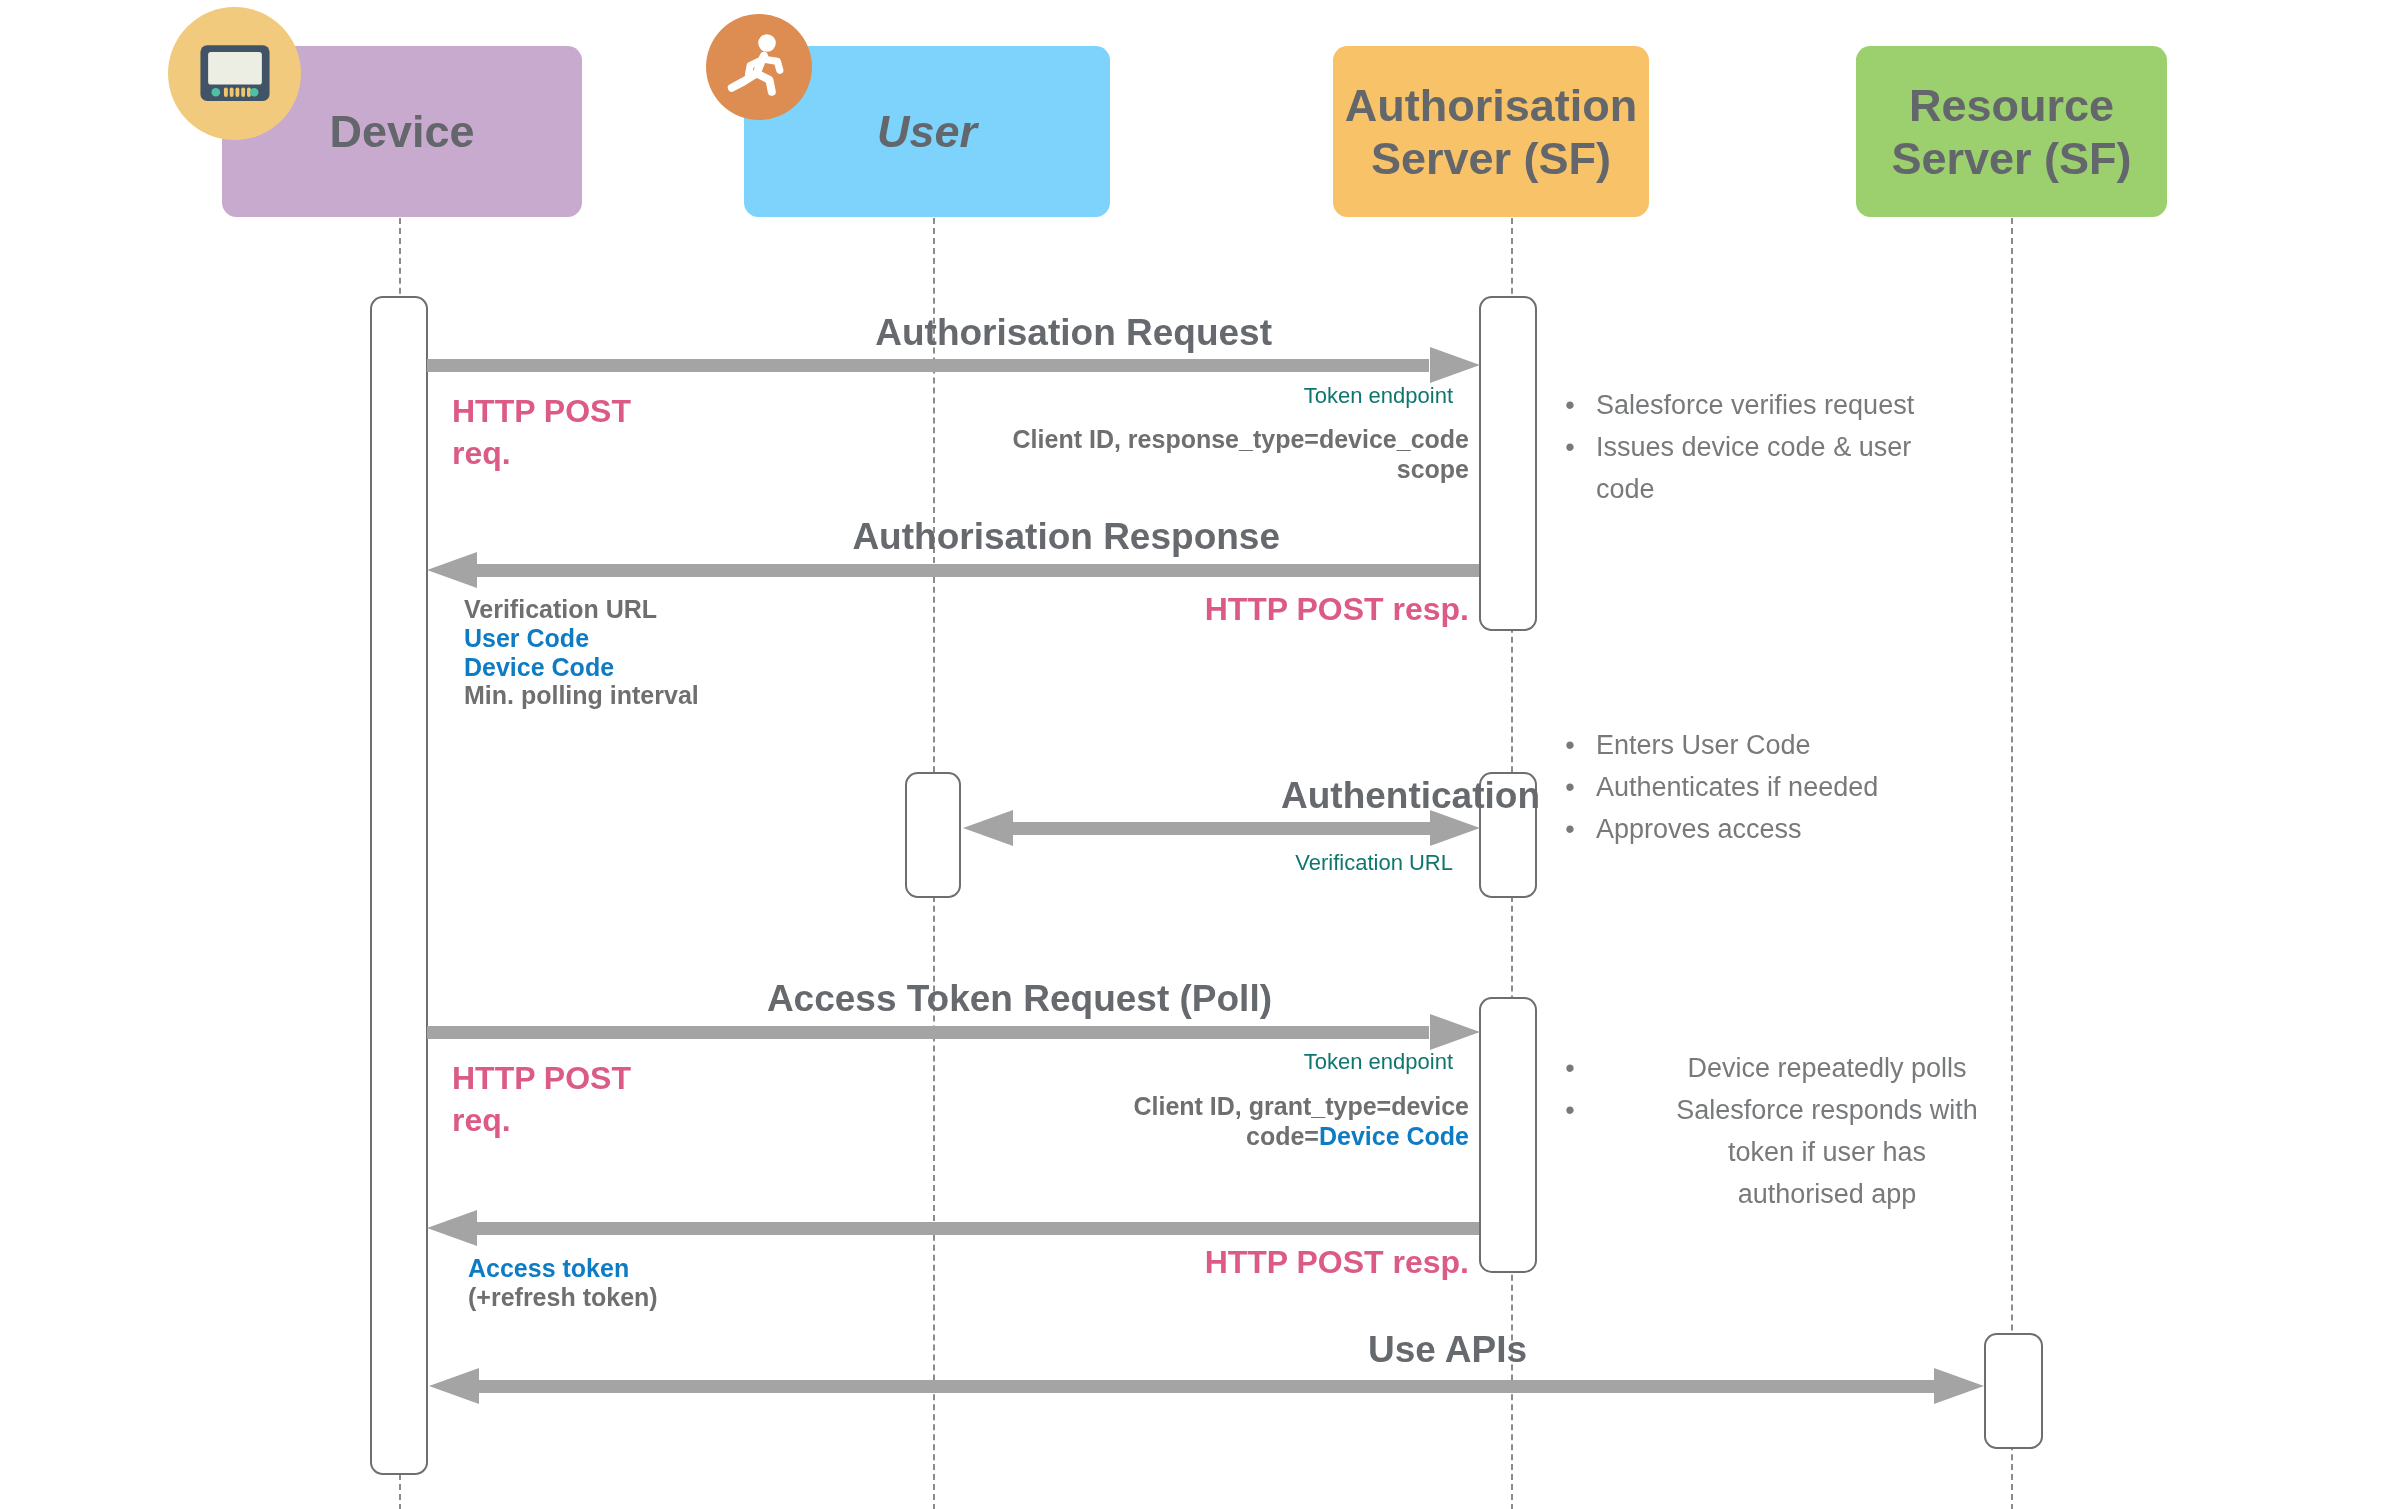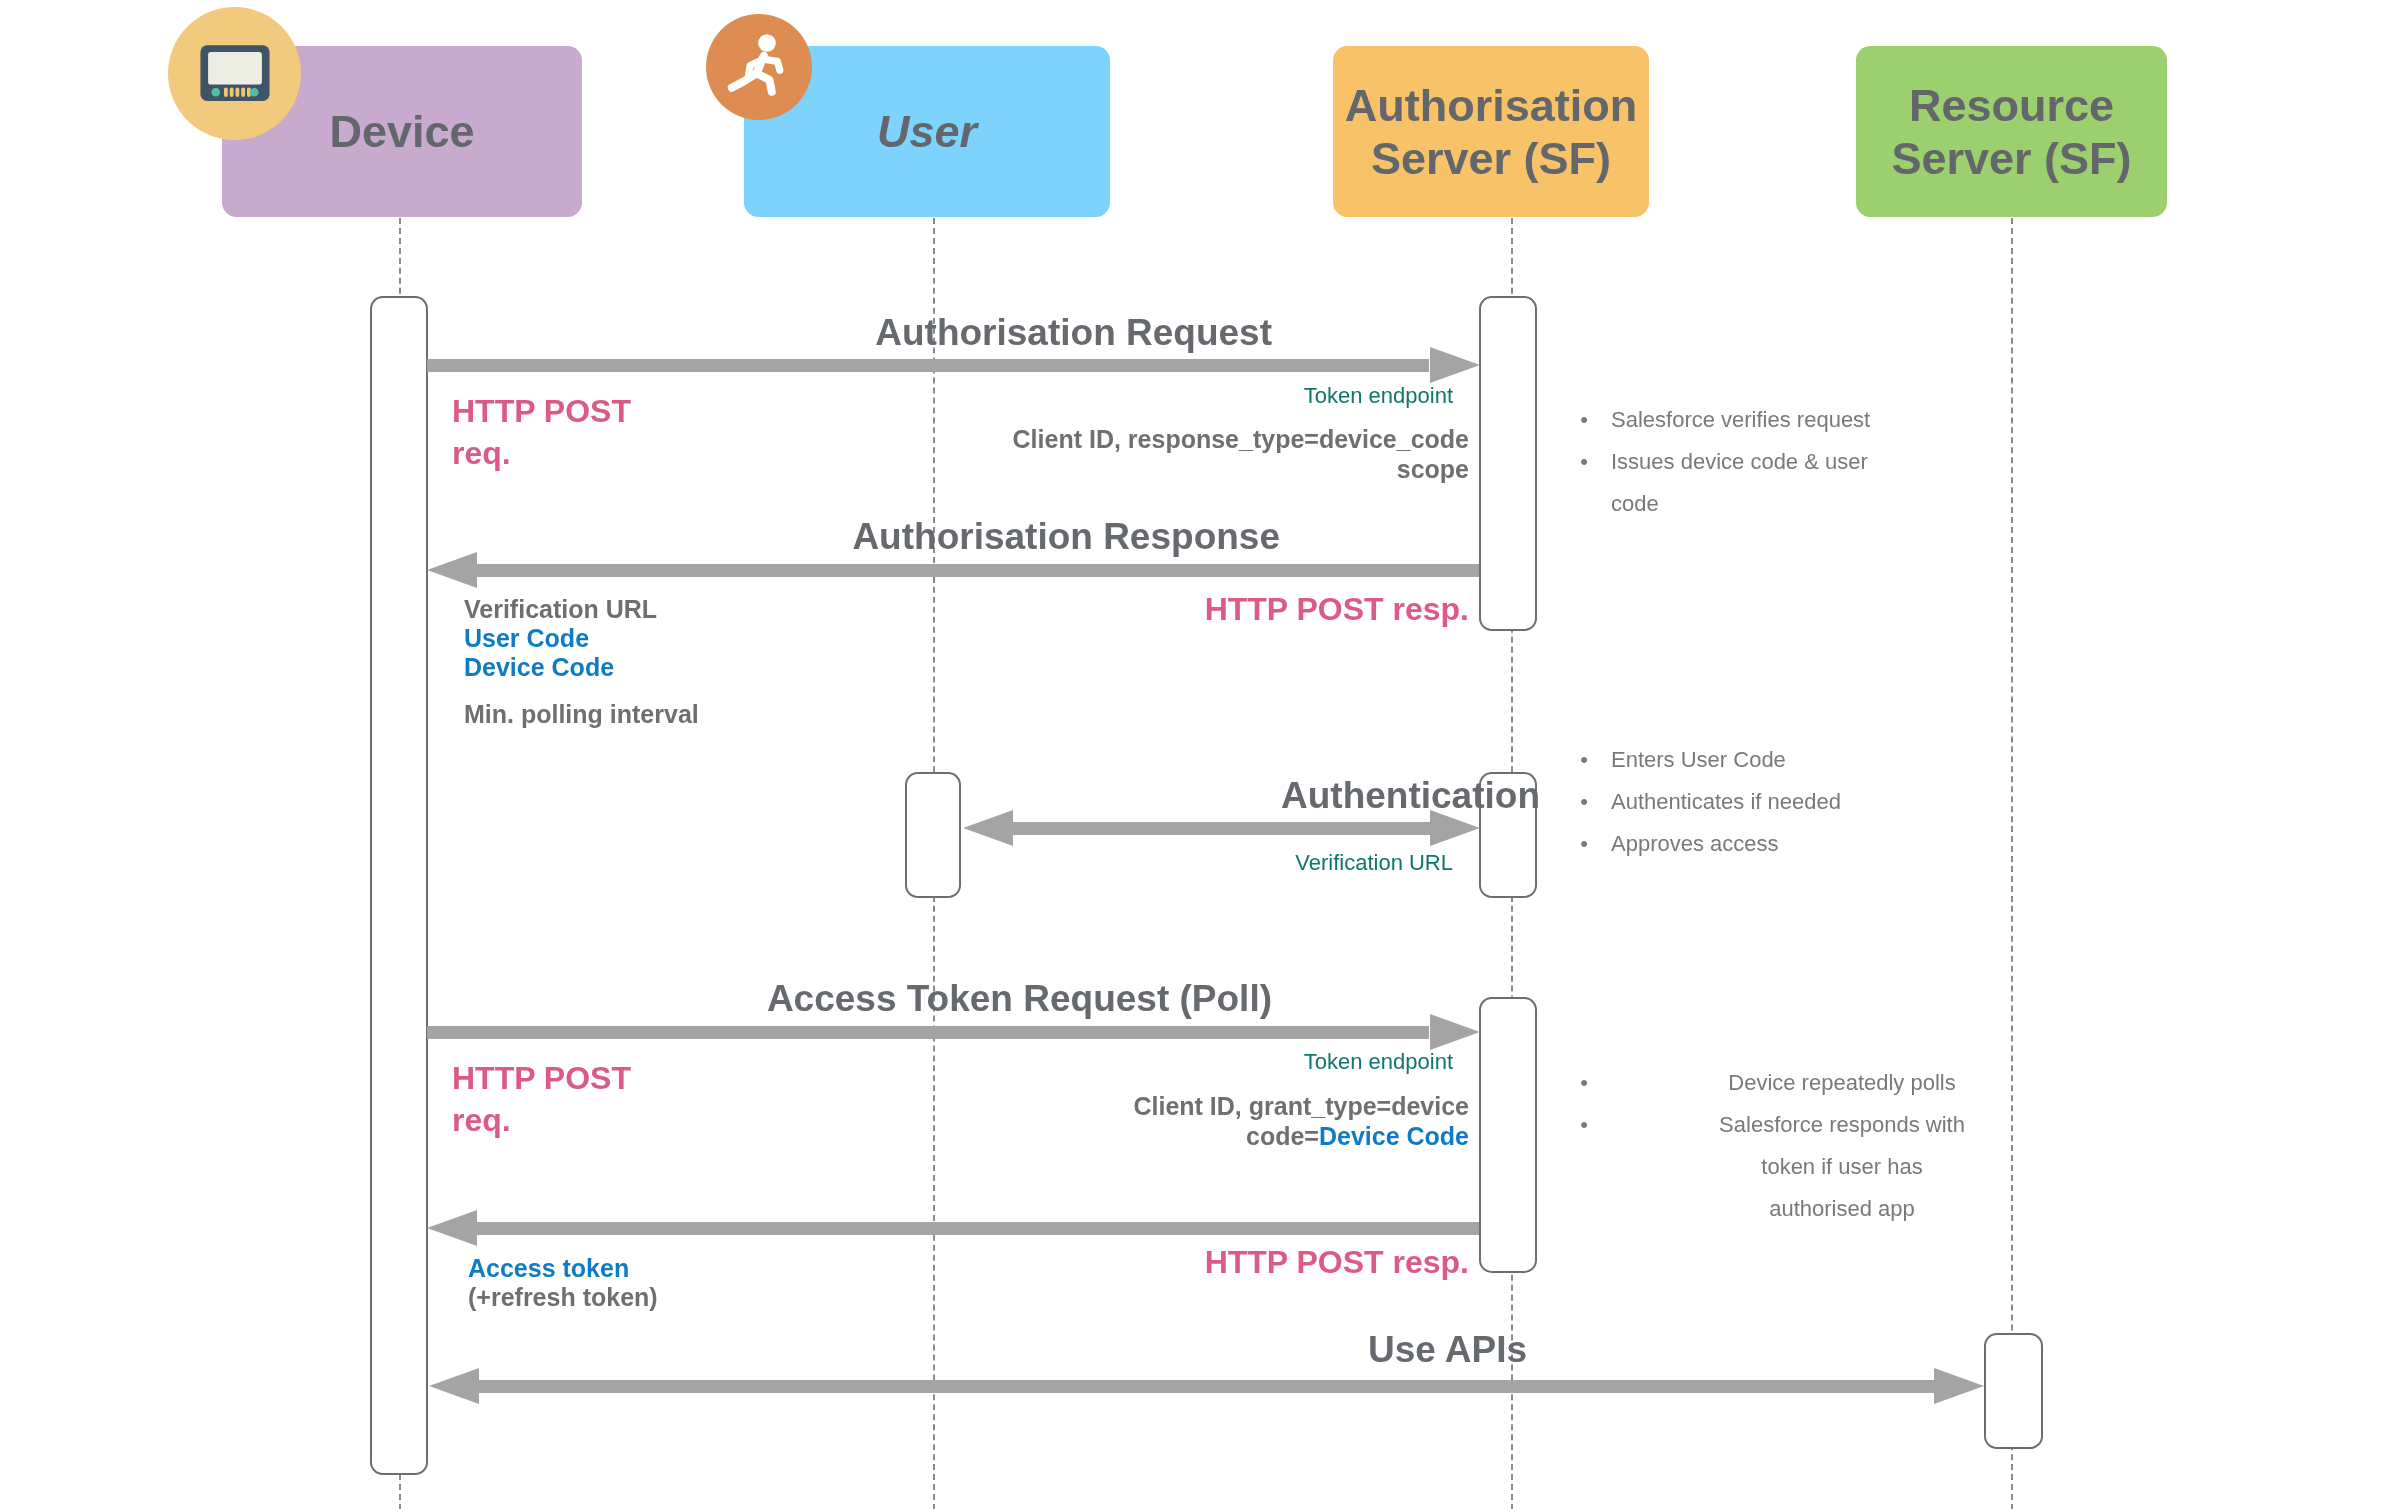--- a/index.html
+++ b/index.html
@@ -24,22 +24,22 @@
   .msg-title{position:absolute;width:640px;text-align:right;font-size:37px;font-weight:bold;color:#66696d;z-index:5;}
   
   .lbl{position:absolute;z-index:5;}
   .pink{color:#db5b85;font-weight:bold;font-size:32px;line-height:42px;}
   .red{color:#0f766e;font-weight:normal;font-size:22px;}
   .smallgray{color:#6f6f6f;font-weight:bold;font-size:25px;line-height:30px;}
   .blue{color:#0e7cc4;font-weight:bold;font-size:25px;line-height:30px;}
   .right{text-align:right;}
   .preline{white-space:pre-line;}
   
-  .note{position:absolute;z-index:5;width:496px;margin:16px;padding:0;list-style:none;
-        color:#77797b;font-size:22px;line-height:42px;}
+  .note{position:absolute;z-index:5;width:496px;margin:1px;padding:0;list-style:none;
+        color:#77797b;font-size:27px;line-height:42px;}
   .note li{position:relative;padding-left:34px;white-space:pre-line;}
   .note li::before{content:"\2022";position:absolute;left:3.2px;top:0;color:#77797b;}
 </style>
 </head>
 <body>
 
 <div class="canvas">
 
   <div class="lifeline" style="left:399px;top:218px;height:1292px;"></div>
   <div class="lifeline" style="left:933px;top:218px;height:1292px;"></div>
@@ -103,21 +103,21 @@
     <div>scope</div>
   </div>
 
   <div class="msg-title" style="left:640px;top:516px;">Authorisation Response</div>
   <div class="head-left" style="left:427px;top:552px;"></div>
   <div class="arrow-body" style="left:477px;top:564px;width:1002px;"></div>
 
   <div class="lbl smallgray" style="left:464px;top:594px;">Verification URL</div>
   <div class="lbl blue" style="left:464px;top:623px;">User Code</div>
   <div class="lbl blue" style="left:464px;top:652px;">Device Code</div>
-  <div class="lbl smallgray" style="left:464px;top:699px;">Min. polling interval</div>
+  <div class="lbl smallgray" style="left:464px;top:680px;">Min. polling interval</div>
   <div class="lbl pink right" style="left:1121px;top:588px;width:348px;">HTTP POST resp.</div>
 
   <div class="msg-title" style="left:900px;top:775px;">Authentication</div>
   <div class="head-left" style="left:963px;top:810px;"></div>
   <div class="arrow-body" style="left:1013px;top:822px;width:417px;"></div>
   <div class="head-right" style="left:1430px;top:810px;"></div>
   <div class="lbl red right" style="left:1109px;top:850px;width:344px;">Verification URL</div>
 
   <div class="msg-title" style="left:632px;top:978px;">Access Token Request (Poll)</div>
   <div class="arrow-body" style="left:427px;top:1026px;width:1002px;"></div>

